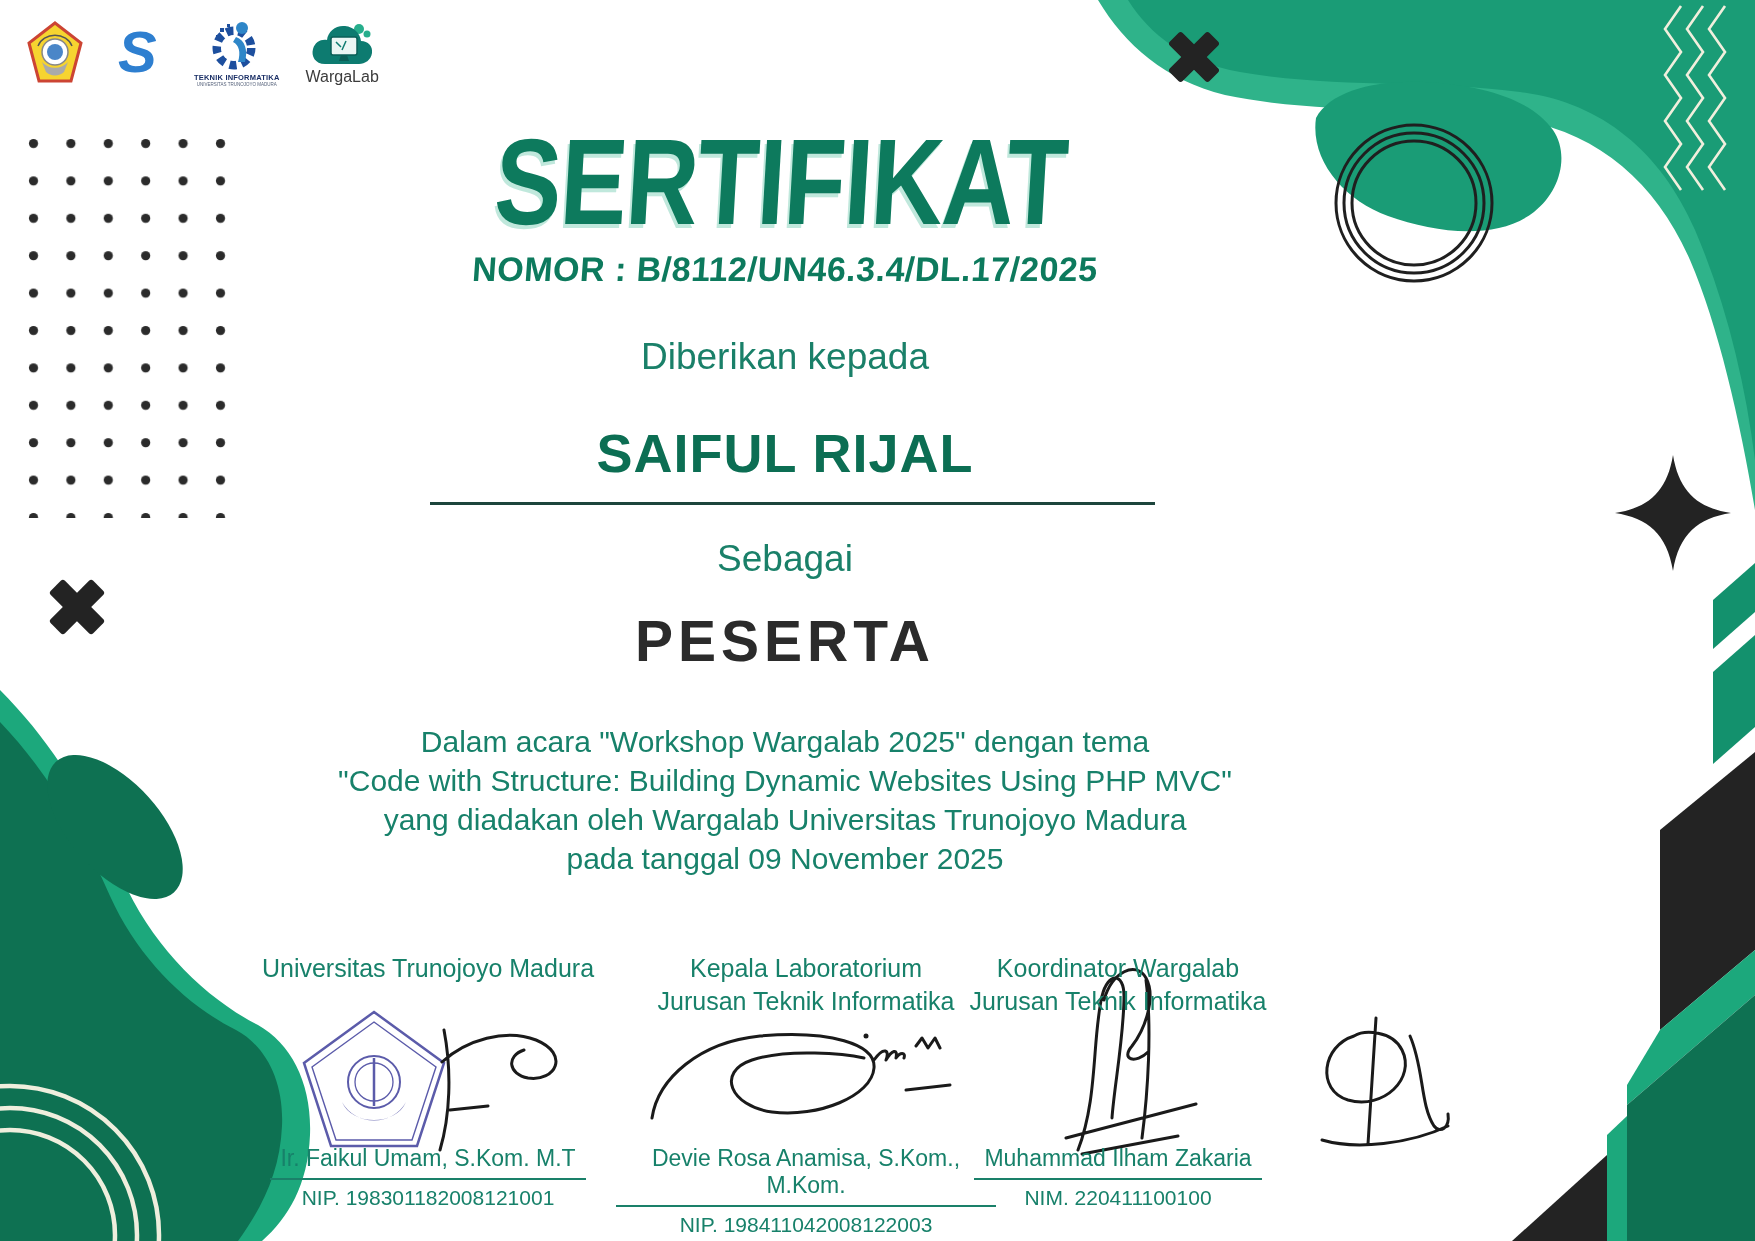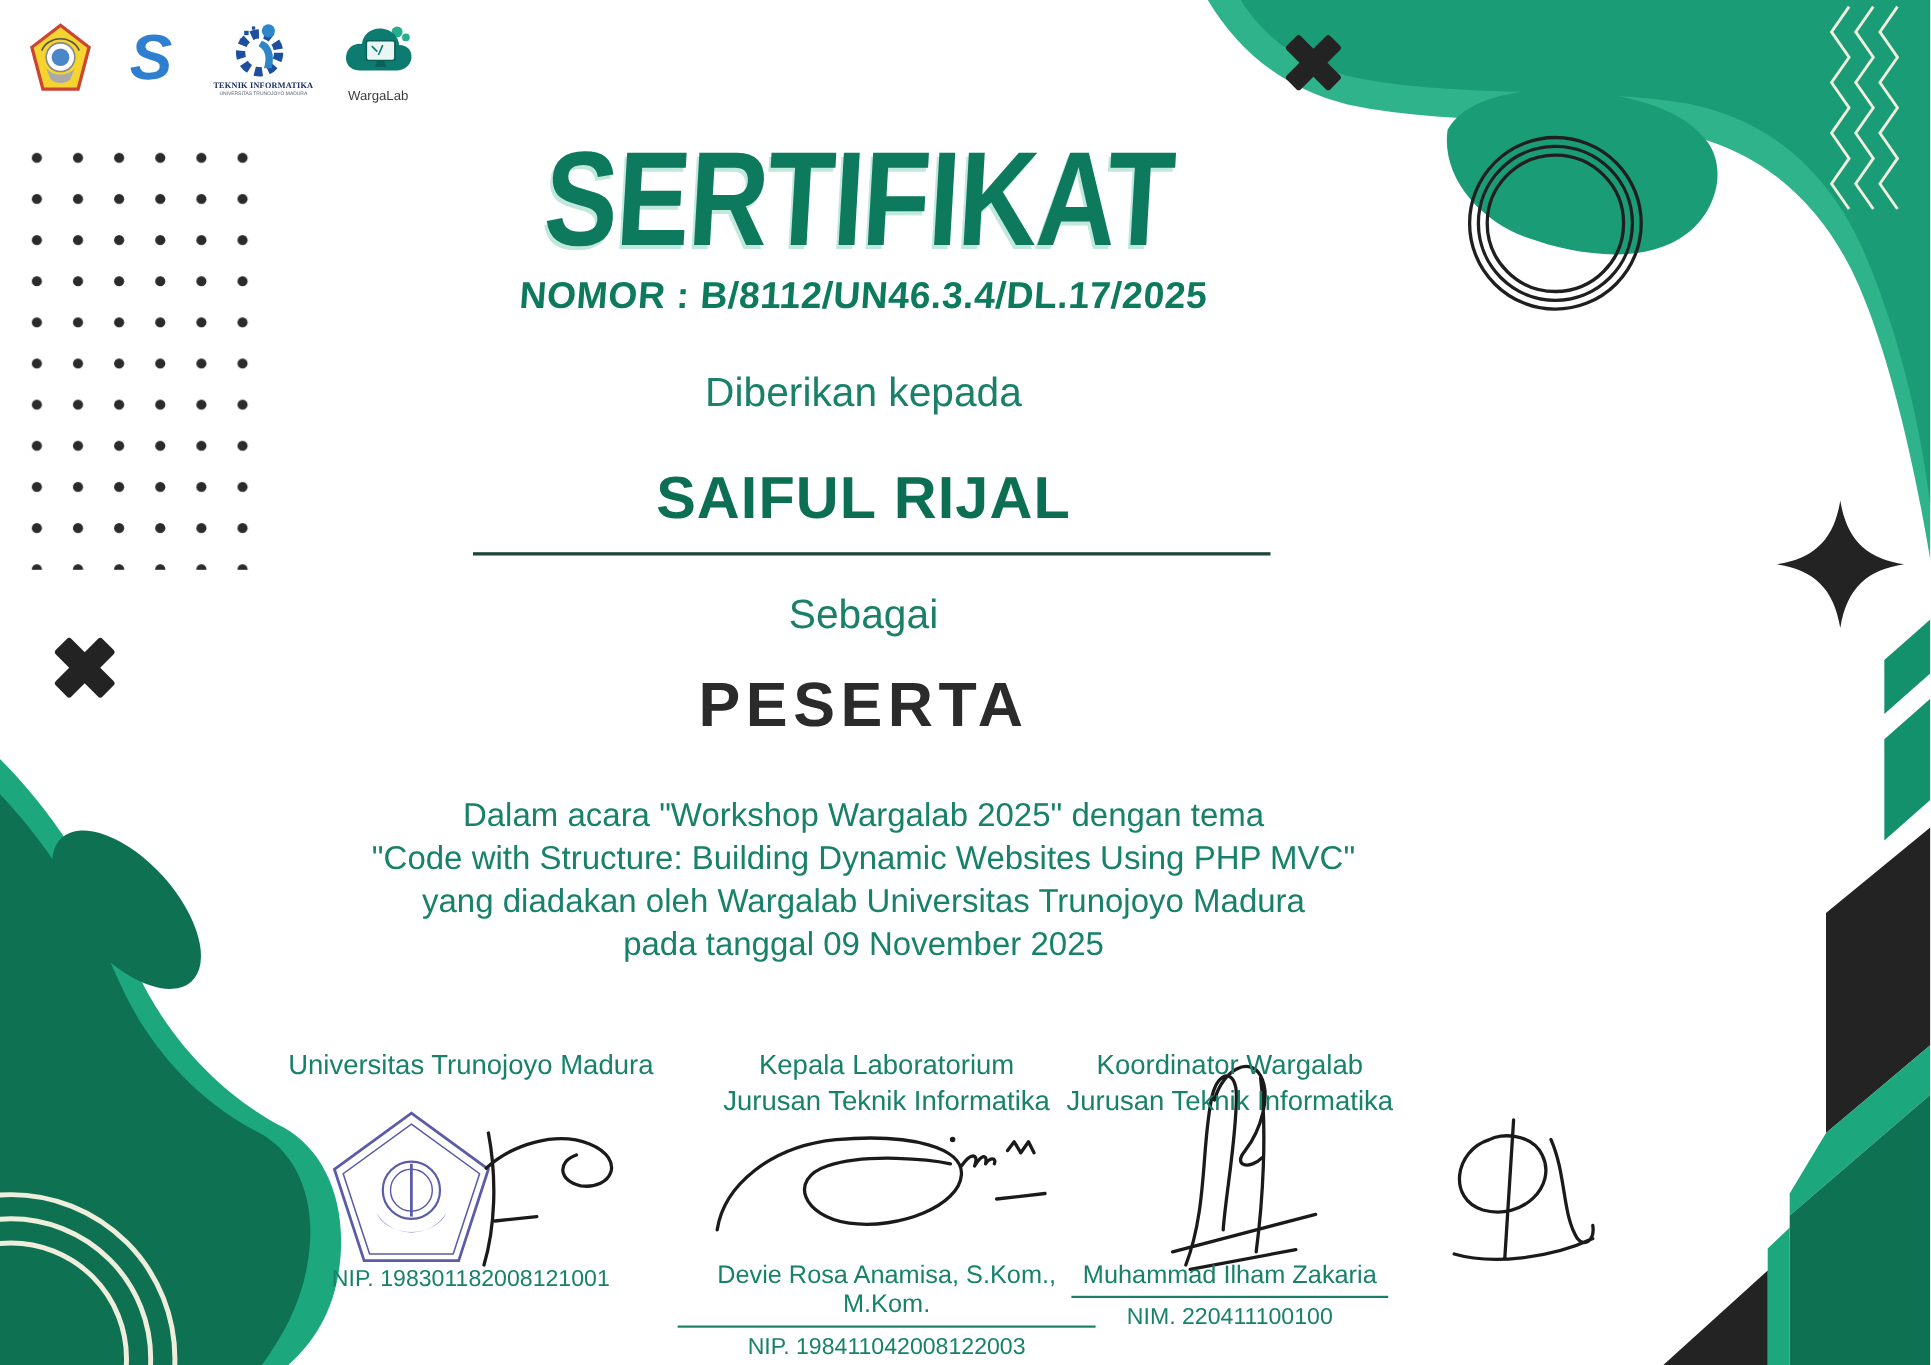--- a/index.html
+++ b/index.html
@@ -6,23 +6,23 @@
   .page{
     position:relative;width:1755px;height:1241px;overflow:hidden;background:#ffffff;
     font-family:"Liberation Sans", sans-serif;
   }
   .decor{position:absolute;left:0;top:0;z-index:0;}
   .content{position:absolute;left:0;top:0;width:100%;height:100%;z-index:1;}
 
   
   .logos{position:absolute;left:26px;top:20px;display:flex;gap:26px;align-items:flex-start;}
   .logo-item{display:flex;flex-direction:column;align-items:center;}
-  .logo-cap{font-size:7.5px;font-weight:bold;color:#1a2f66;letter-spacing:.2px;line-height:1.1;text-align:center;font-family:Liberation Serif, serif;}
+  .logo-cap{font-size:7.5px;font-weight:bold;color:#1a2f66;letter-spacing:.2px;line-height:1.1;text-align:center;}
   .logo-subcap{font-size:4.5px;color:#55617a;line-height:1.2;text-align:center;}
-  .logo-cap-big{font-size:12px;color:#3c3c3c;margin-top:14px;text-align:center;}
+  .logo-cap-big{font-size:16px;color:#3c3c3c;margin-top:2px;text-align:center;}
 
   
   .cline{position:absolute;left:0;width:1570px;text-align:center;}
   .title{
     top:112px;font-size:100px;font-weight:900;letter-spacing:-1px;color:#0d7a5d;
     transform:scaleY(1.22) skewX(-4deg);transform-origin:center top;
     text-shadow:-2px 3px 0 rgba(46,179,138,.30);
   }
   .nomor{top:250px;font-size:34px;font-weight:800;color:#0d7a5d;transform:skewX(-4deg);letter-spacing:.5px;}
   .given{top:336px;font-size:37px;color:#1a8069;}
@@ -198,20 +198,21 @@
       <div>"Code with Structure: Building Dynamic Websites Using PHP MVC"</div>
       <div>yang diadakan oleh Wargalab Universitas Trunojoyo Madura</div>
       <div>pada tanggal 09 November 2025</div>
     </div>
 
     <div class="sig-block b1">
       <div class="sig-title">
         <div>Universitas Trunojoyo Madura</div>
       </div>
       <div class="sig-bottom">
+        <span class="sig-name">Ir. Faikul Umam, S.Kom. M.T</span>
         <div class="sig-id">NIP. 198301182008121001</div>
       </div>
     </div>
 
     <div class="sig-block b2">
       <div class="sig-title">
         <div>Kepala Laboratorium</div>
         <div>Jurusan Teknik Informatika</div>
       </div>
       <div class="sig-bottom">

